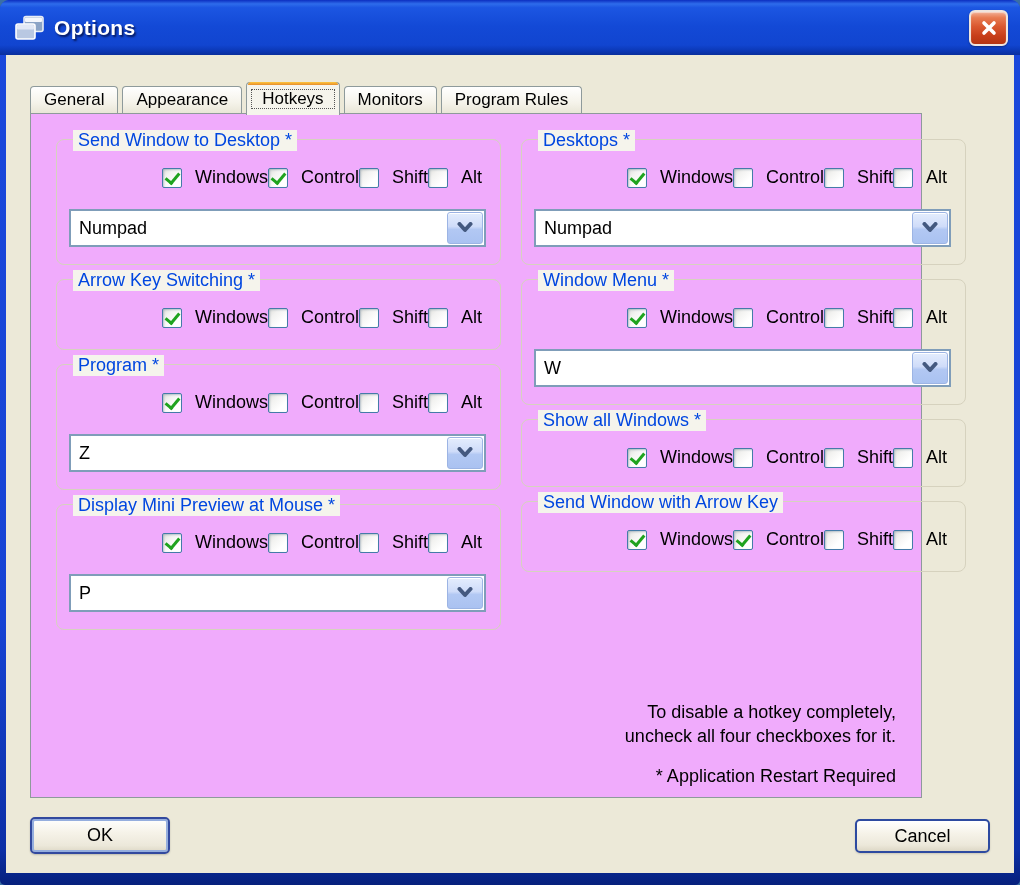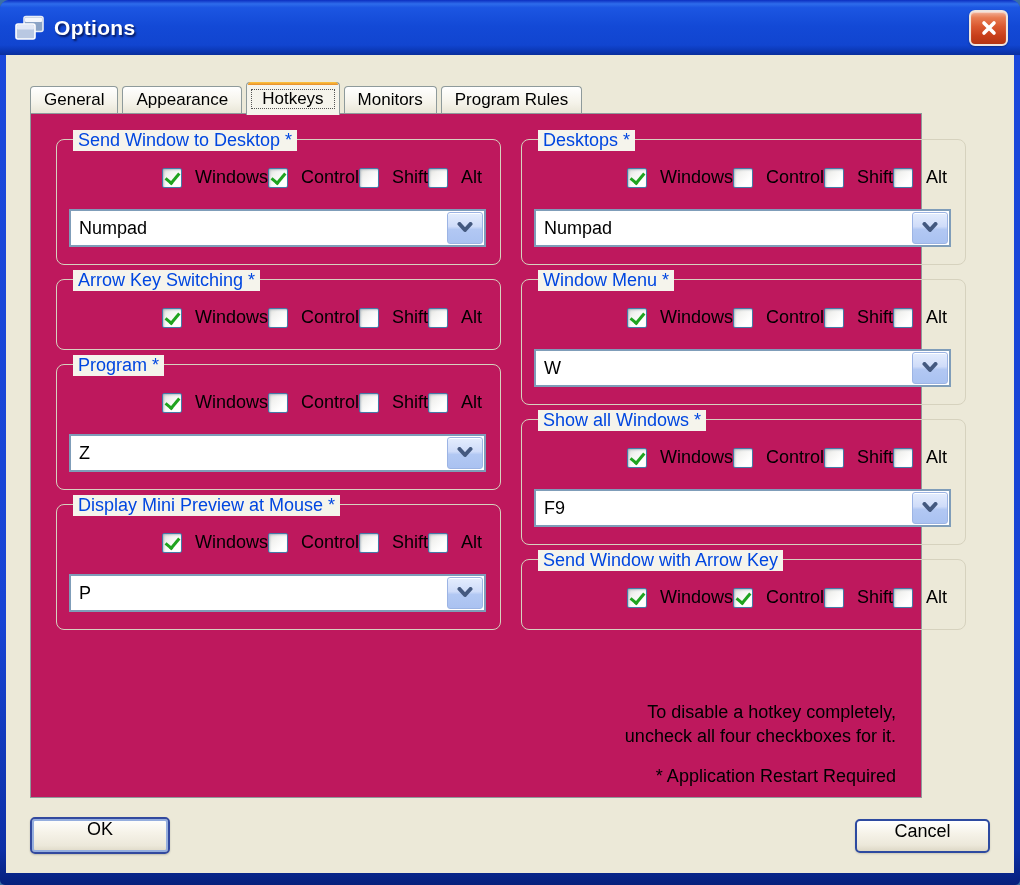--- a/index.html
+++ b/index.html
@@ -54,21 +54,21 @@
     border-radius:3px 3px 0 0;
     background:linear-gradient(180deg,#ffc73c,#e68b2c);
   }
   .tab.active::after {
     content:''; position:absolute; left:4px; right:4px; top:6px; bottom:6px;
     border:1px dotted #555;
   }
 
   .tabpanel {
     position:absolute; left:24px; top:58px; width:892px; height:685px;
-    background:#be185d; border:1px solid #8e9a9b; z-index:2;
+    background:#f0abfc; border:1px solid #8e9a9b; z-index:2;
   }
 
   .col { position:absolute; top:25px; width:445px; }
   .col-left  { left:25px; }
   .col-right { left:490px; }
 
   .group {
     position:relative; border:1px solid #d6d2be; border-radius:8px;
     padding:26px 14px 20px 12px; margin-bottom:14px;
   }
@@ -110,21 +110,21 @@
     font-size:18px; line-height:24px; color:#000;
   }
   .footer-note {
     position:absolute; right:25px; top:652px; text-align:right;
     font-size:18px; color:#000;
   }
 
   .btn {
     position:absolute; border-radius:5px; cursor:pointer;
     background:linear-gradient(180deg,#ffffff 0%,#f6f3e9 40%,#ece8da 80%,#ddd8c6 100%);
-    display:flex; align-items:flex-start; justify-content:center;
+    display:flex; align-items:center; justify-content:center;
     font-size:18px; color:#000;
   }
   .btn-ok {
     left:24px; top:762px; width:140px; height:37px;
     border:2px solid #32499e;
     box-shadow:inset 0 0 0 2px #95aede, 0 1px 2px rgba(0,0,0,.2);
   }
   .btn-cancel {
     left:849px; top:764px; width:135px; height:34px;
     border:2px solid #2d4aa0;
@@ -354,28 +354,20 @@
               </div>
               <div class="pair">
                 <div class="cb"></div>
                 <div class="cb-label">Shift</div>
               </div>
               <div class="pair">
                 <div class="cb"></div>
                 <div class="cb-label">Alt</div>
               </div>
             </div>
-            <div class="combo">
-              <div class="combo-value">F9</div>
-              <div class="combo-btn">
-                <svg width="18" height="12" viewBox="0 0 18 12">
-                  <path d="M3.5 2 L9 8 L14.5 2" fill="none" stroke="#44597f" stroke-width="4" stroke-linecap="round" stroke-linejoin="round"></path>
-                </svg>
-              </div>
-            </div>
           </div>
           <div class="group">
             <div class="group-title">Send Window with Arrow Key</div>
             <div class="checks">
               <div class="pair">
                 <div class="cb checked"></div>
                 <div class="cb-label">Windows</div>
               </div>
               <div class="pair">
                 <div class="cb checked"></div>

